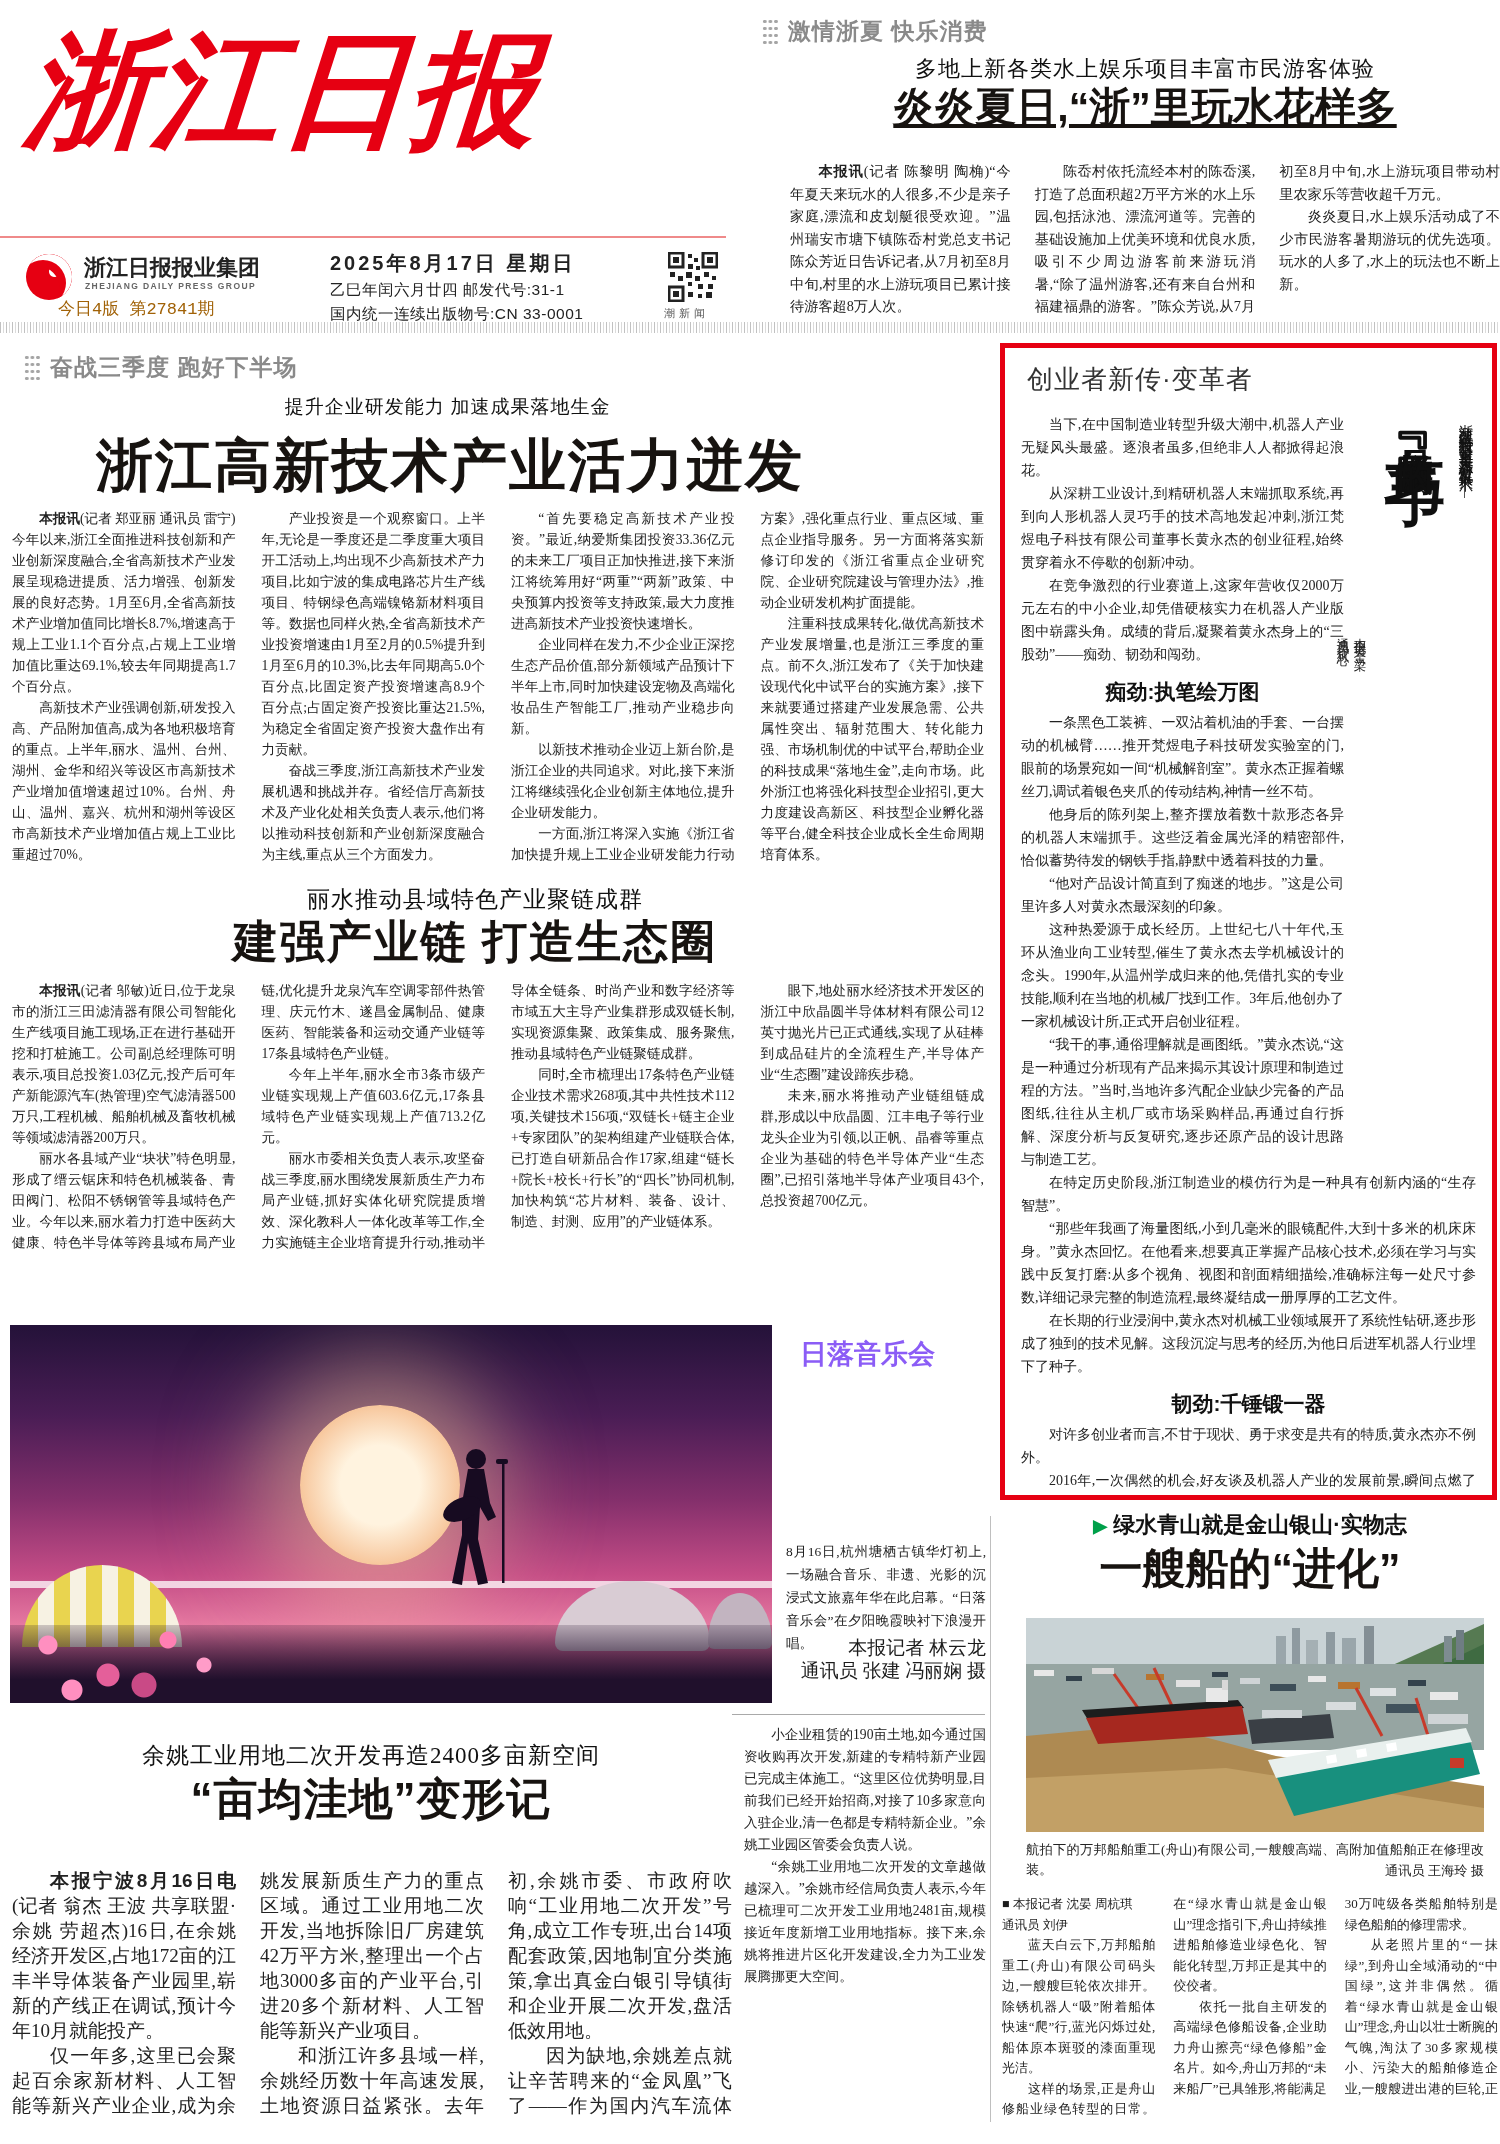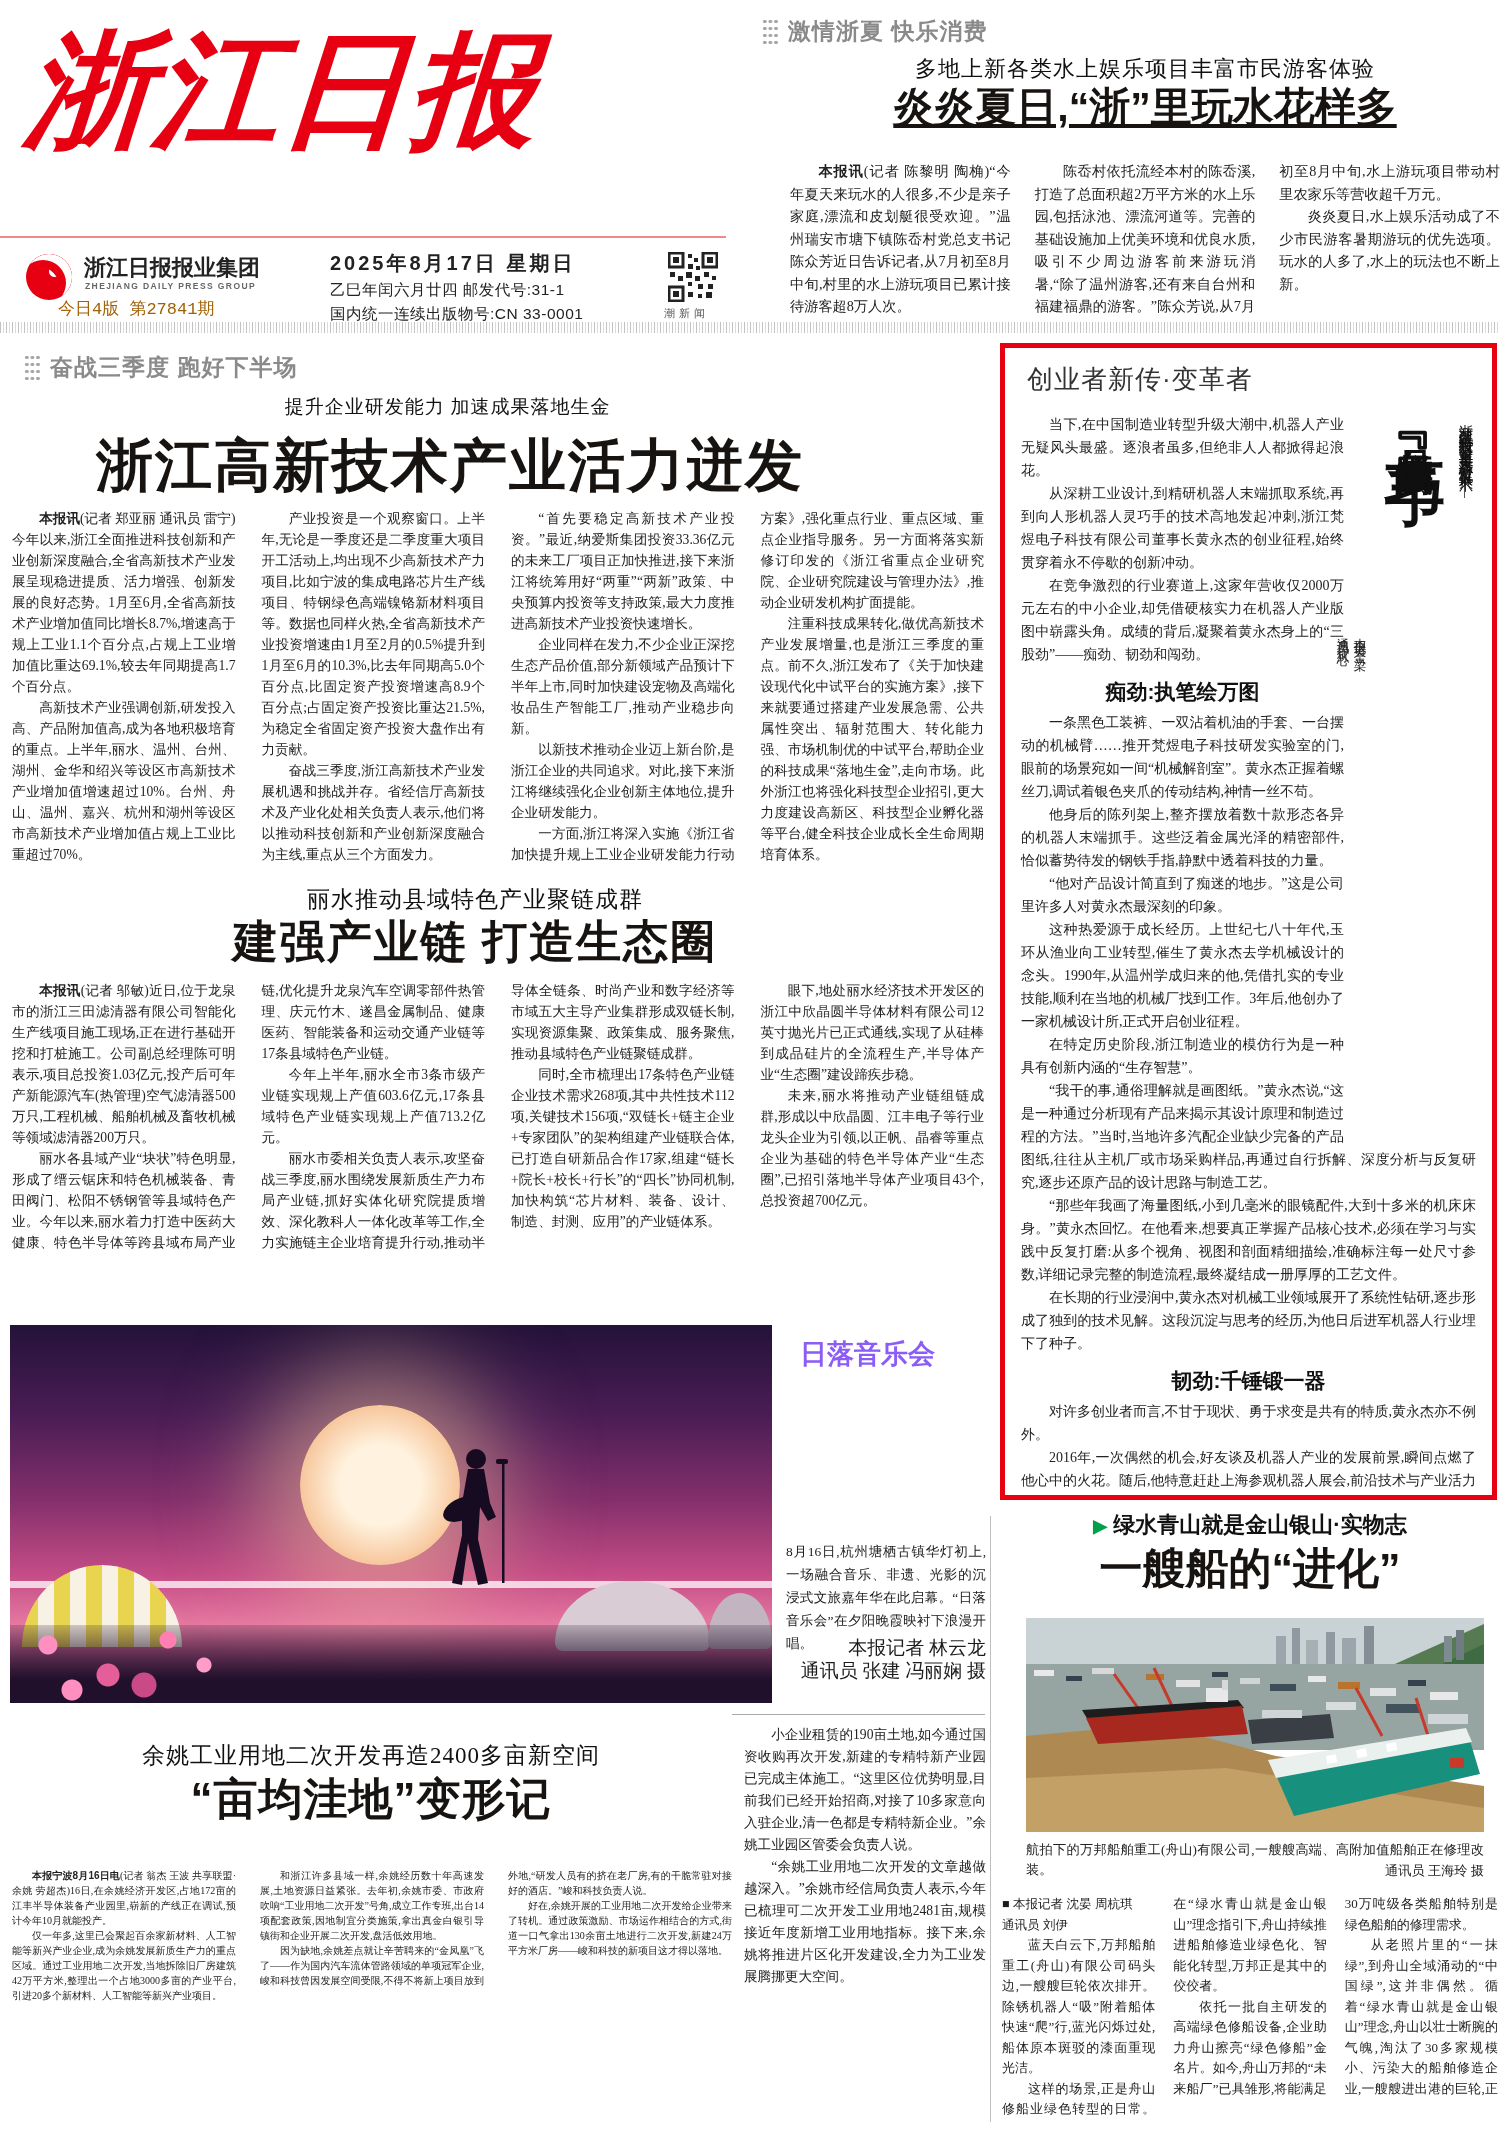--- a/index.html
+++ b/index.html
@@ -62,21 +62,21 @@
                   radial-gradient(circle at 30% 85%,#ff8fc0 0 10px,transparent 11px);
        filter:blur(.4px);}
   .ph1-title{left:800px;top:1336px;font-family:"Liberation Sans",sans-serif;font-weight:900;font-size:27px;color:#8b5cf6;}
   .ph1-cap{left:786px;top:1540px;width:200px;font-size:13.5px;line-height:23px;text-align:justify;}
   .ph1-credit{left:786px;top:1636px;width:200px;font-size:19px;line-height:23px;text-align:right;}
   .hline{left:732px;top:1714px;width:253px;height:1px;background:#a9a9a9;}
   .vline{left:990px;top:1516px;width:1px;height:606px;background:#bfbfbf;}
   
   .yy-side{left:744px;top:1724px;width:242px;height:398px;font-size:13.6px;line-height:22px;text-align:justify;overflow:hidden;}
   .yy-bd{left:12px;top:1868px;width:720px;height:258px;column-count:3;column-gap:24px;
-         font-size:10px;line-height:15px;overflow:hidden;}
+         font-size:19px;line-height:25px;overflow:hidden;}
   
   .fbox{left:1000px;top:343px;width:497px;height:1157px;border:5px solid #e60012;box-sizing:border-box;
         padding:12px 16px;overflow:hidden;}
   .f-eyebrow{font-family:"Liberation Sans",sans-serif;font-size:26px;color:#333;letter-spacing:1px;margin:2px 0 16px 6px;}
   .vtitle{float:right;writing-mode:vertical-rl;height:712px;width:118px;margin:0 0 12px 14px;text-align:left;}
   .vt-small{height:400px;font-size:14.5px;line-height:1.45;letter-spacing:2px;color:#111;}
   .vt-big{font-family:"Liberation Sans",sans-serif;font-weight:900;color:#0f0f0f;letter-spacing:2px;margin-left:6px;}
   .vt-big .hi{font-size:60px;}
   .vt-big .lo{font-size:36px;}
   .vt-by{font-size:12.5px;color:#222;padding-top:215px;letter-spacing:2px;margin-left:10px;}
@@ -234,22 +234,22 @@
     </div>
     <div class="f-bd">
       <p>当下,在中国制造业转型升级大潮中,机器人产业无疑风头最盛。逐浪者虽多,但绝非人人都掀得起浪花。</p>
       <p>从深耕工业设计,到精研机器人末端抓取系统,再到向人形机器人灵巧手的技术高地发起冲刺,浙江梵煜电子科技有限公司董事长黄永杰的创业征程,始终贯穿着永不停歇的创新冲动。</p>
       <p>在竞争激烈的行业赛道上,这家年营收仅2000万元左右的中小企业,却凭借硬核实力在机器人产业版图中崭露头角。成绩的背后,凝聚着黄永杰身上的“三股劲”——痴劲、韧劲和闯劲。</p>
       <div class="f-sub">痴劲:执笔绘万图</div>
       <p>一条黑色工装裤、一双沾着机油的手套、一台摆动的机械臂……推开梵煜电子科技研发实验室的门,眼前的场景宛如一间“机械解剖室”。黄永杰正握着螺丝刀,调试着银色夹爪的传动结构,神情一丝不苟。</p>
       <p>他身后的陈列架上,整齐摆放着数十款形态各异的机器人末端抓手。这些泛着金属光泽的精密部件,恰似蓄势待发的钢铁手指,静默中透着科技的力量。</p>
       <p>“他对产品设计简直到了痴迷的地步。”这是公司里许多人对黄永杰最深刻的印象。</p>
       <p>这种热爱源于成长经历。上世纪七八十年代,玉环从渔业向工业转型,催生了黄永杰去学机械设计的念头。1990年,从温州学成归来的他,凭借扎实的专业技能,顺利在当地的机械厂找到工作。3年后,他创办了一家机械设计所,正式开启创业征程。</p>
+      <p>“我干的事,通俗理解就是画图纸。”黄永杰说,“这是一种通过分析现有产品来揭示其设计原理和制造过程的方法。”当时,当地许多汽配企业缺少完备的产品图纸,往往从主机厂或市场采购样品,再通过自行拆解、深度分析与反复研究,逐步还原产品的设计思路与制造工艺。</p>
       <p>在特定历史阶段,浙江制造业的模仿行为是一种具有创新内涵的“生存智慧”。</p>
-      <p>“我干的事,通俗理解就是画图纸。”黄永杰说,“这是一种通过分析现有产品来揭示其设计原理和制造过程的方法。”当时,当地许多汽配企业缺少完备的产品图纸,往往从主机厂或市场采购样品,再通过自行拆解、深度分析与反复研究,逐步还原产品的设计思路与制造工艺。</p>
       <p>“那些年我画了海量图纸,小到几毫米的眼镜配件,大到十多米的机床床身。”黄永杰回忆。在他看来,想要真正掌握产品核心技术,必须在学习与实践中反复打磨:从多个视角、视图和剖面精细描绘,准确标注每一处尺寸参数,详细记录完整的制造流程,最终凝结成一册厚厚的工艺文件。</p>
       <p>在长期的行业浸润中,黄永杰对机械工业领域展开了系统性钻研,逐步形成了独到的技术见解。这段沉淀与思考的经历,为他日后进军机器人行业埋下了种子。</p>
       <div class="f-sub">韧劲:千锤锻一器</div>
       <p>对许多创业者而言,不甘于现状、勇于求变是共有的特质,黄永杰亦不例外。</p>
       <p>2016年,一次偶然的机会,好友谈及机器人产业的发展前景,瞬间点燃了他心中的火花。随后,他特意赶赴上海参观机器人展会,前沿技术与产业活力让他大开眼界,二次创业的念头愈发强烈。</p>
 
     </div>
   </div>
 
   <div class="abs head1 ship-head">一艘船的“进化”</div>

